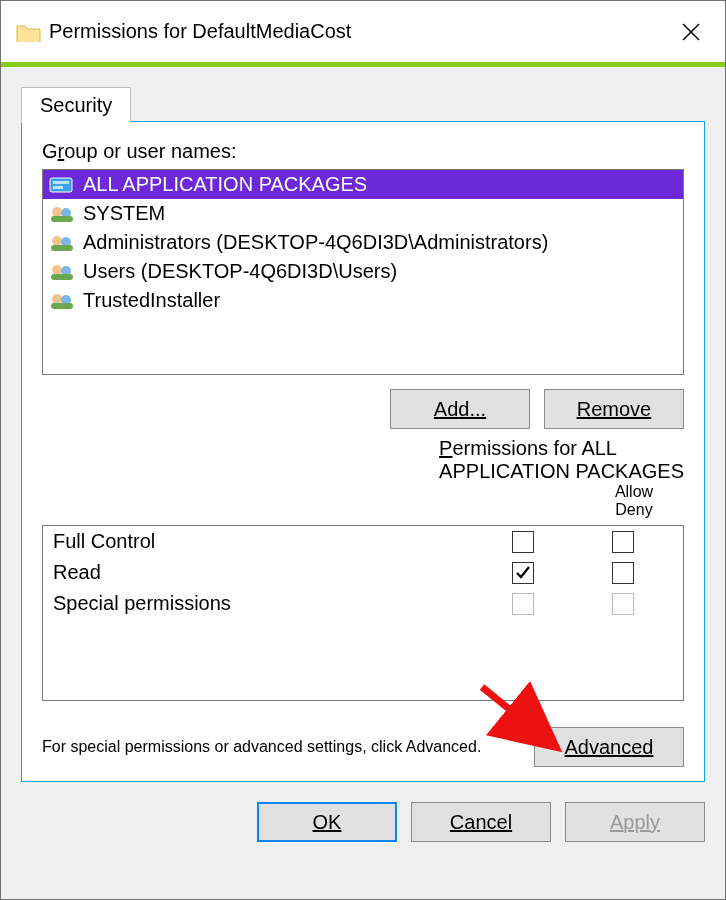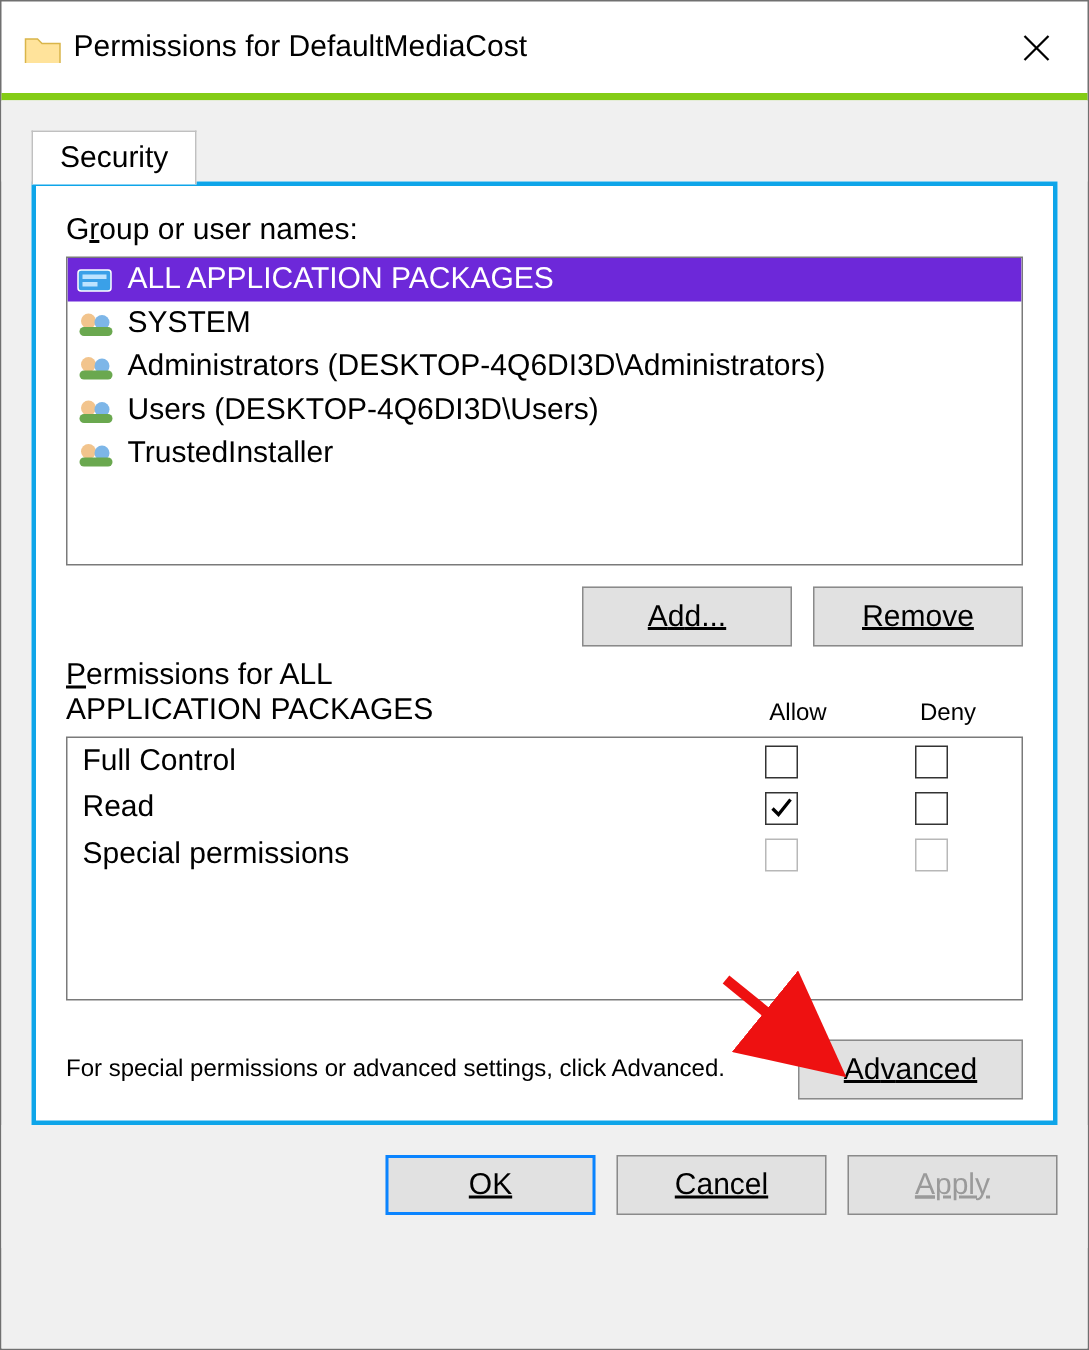--- a/index.html
+++ b/index.html
@@ -49,21 +49,21 @@
     border: 1px solid #c0c0c0;
     border-bottom: none;
     background: #fff;
     padding: 6px 18px;
     font-size: 20px;
     cursor: pointer;
     position: relative;
     z-index: 2;
   }
   .tabcontent {
-    border: 3px solid #0ea5e9;
+    border: 1px solid #0ea5e9;
     background: #fff;
     margin: 0 20px;
     padding: 18px 20px 14px 20px;
     flex: 0 0 auto;
   }
   .midarea {
     background: #f0f0f0;
     flex: 1;
     display: flex;
     flex-direction: column;
@@ -112,20 +112,21 @@
     background: #e1e1e1;
   }
   .btn.disabled {
     color: #9a9a9a;
     cursor: default;
   }
   .permheader {
     display: flex;
     align-items: flex-end;
     margin-top: 4px;
+    flex-direction: column;
   }
   .permheader .phlabel {
     flex: 1;
     font-size: 20px;
   }
   .permheader .colh {
     width: 100px;
     text-align: center;
     font-size: 16px;
   }

